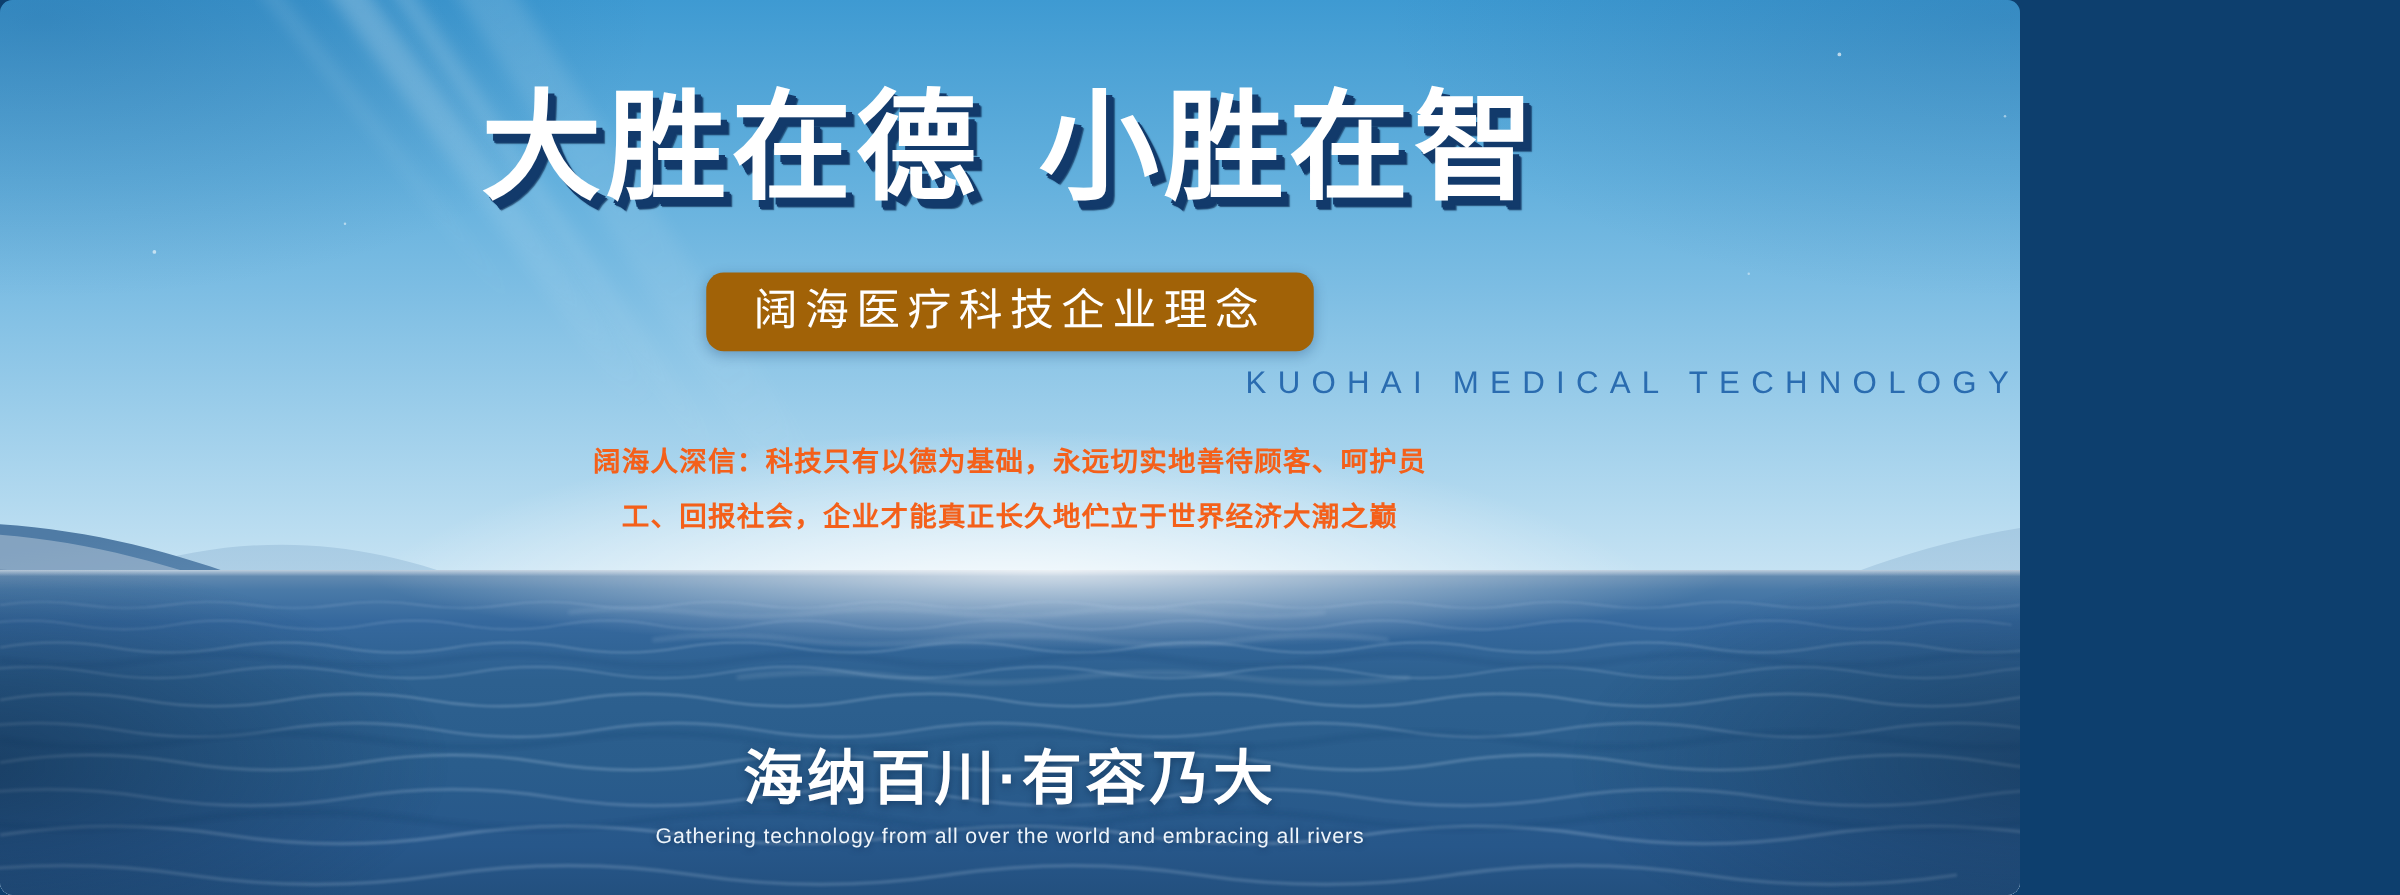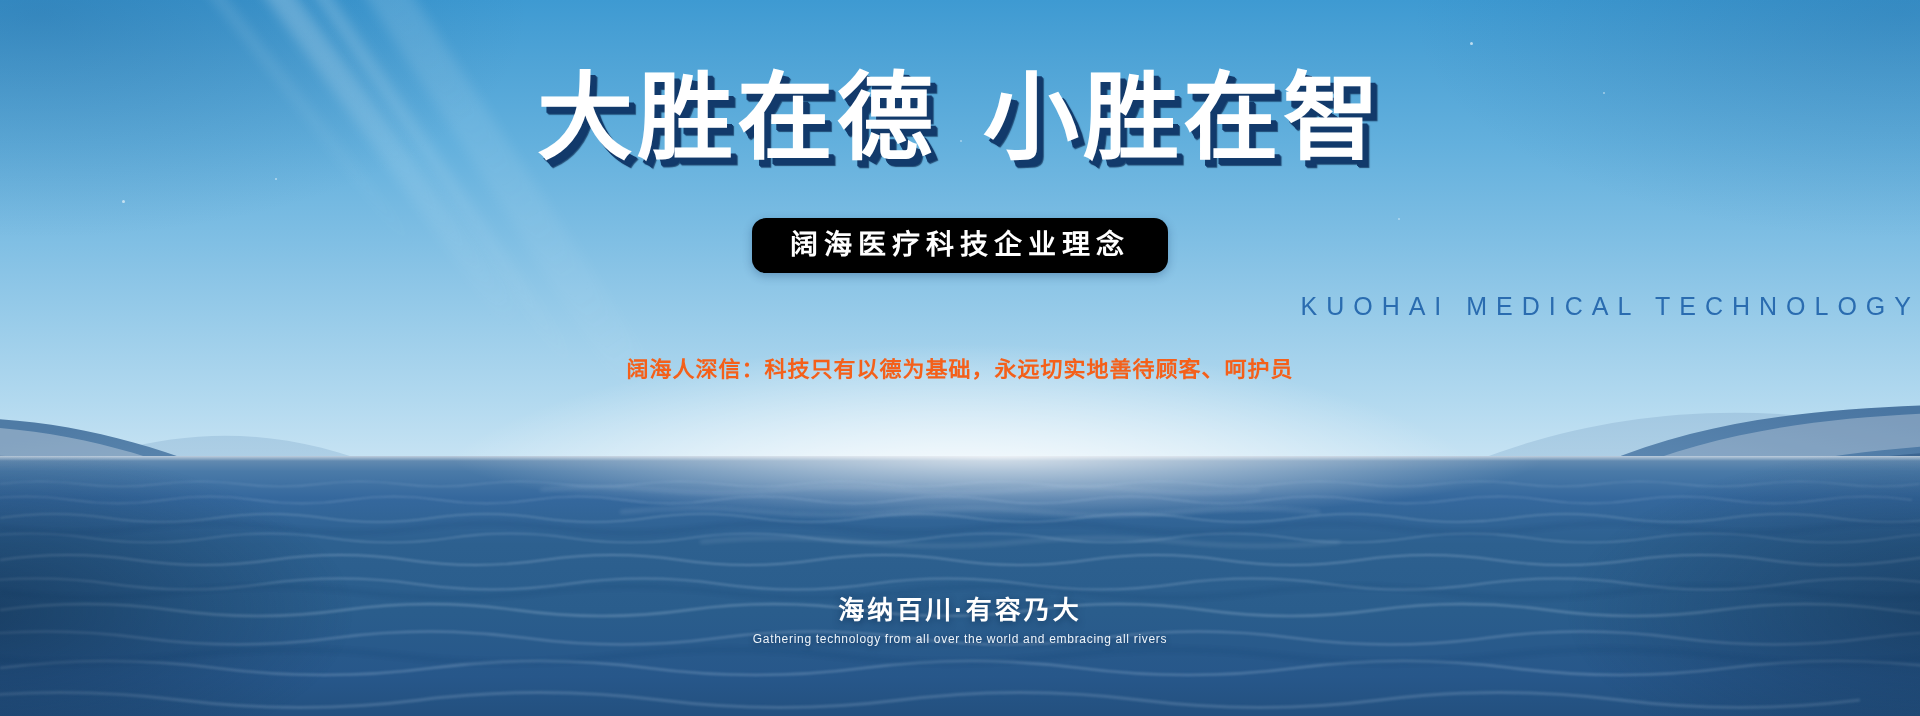--- a/index.html
+++ b/index.html
@@ -6,22 +6,23 @@
   * { margin:0; padding:0; box-sizing:border-box; }
   html, body {
     width:1920px; height:716px;
     overflow:hidden;
     background:#0d3f6e;
     font-family:"Liberation Sans", "DejaVu Sans", sans-serif;
   }
 
   .banner {
     position:relative;
-    width:1920px; height:716px;
+    width:1616px; height:716px;
     overflow:hidden;
+    border-radius:10px;
   }
 
   
   .sky {
     position:absolute; inset:0;
     background:
       radial-gradient(ellipse 900px 300px at 50% 74%, #ffffff 0%, rgba(255,255,255,0.85) 18%, rgba(232,244,250,0.0) 62%),
       linear-gradient(to bottom,
         #3e9ad2 0%,
         #4ea3d6 8%,
@@ -110,26 +111,26 @@
       5px 6px 0 #123a6b,
       6px 7px 0 #123a6b,
       7px 8px 1px rgba(10,40,80,.75);
     white-space:nowrap;
   }
   .headline .gap { display:inline-block; width:46px; }
 
   .badge-wrap { position:absolute; top:218px; left:0; right:0; text-align:center; }
   .badge {
     display:inline-block;
-    background:#000000;
+    background:#a16207;
     color:#ffffff;
     border-radius:14px;
     padding:10px 38px 12px;
-    font-size:28px;
-    font-weight:bold;
+    font-size:35px;
+    font-weight:normal;
     letter-spacing:6px;
     line-height:1.18;
     box-shadow:0 3px 10px rgba(10,45,95,.30);
   }
 
   .sub-en {
     position:absolute; top:292px; left:0; right:0;
     text-align:right;
     font-size:25px;
     letter-spacing:9px;
@@ -144,30 +145,30 @@
     color:#f4601a;
     font-size:22px;
     font-weight:bold;
     line-height:44px;
     letter-spacing:1px;
   }
   .para div { white-space:nowrap; }
 
   .foot { position:absolute; left:0; right:0; top:595px; text-align:center; }
   .foot-cn {
-    font-size:26px;
+    font-size:48px;
     font-weight:bold;
     color:#ffffff;
     letter-spacing:3px;
     text-shadow:0 2px 7px rgba(8,35,70,.55);
     line-height:1.2;
   }
   .foot-en {
     margin-top:6px;
-    font-size:12px;
+    font-size:17px;
     color:#eef5fb;
     letter-spacing:.7px;
     text-shadow:0 1px 5px rgba(8,35,70,.6);
   }
 </style>
 </head>
 <body>
 
 <div class="banner">
 
@@ -310,20 +311,21 @@
     </div>
 
     <div class="badge-wrap">
       <span class="badge">阔海医疗科技企业理念</span>
     </div>
 
     <div class="sub-en">KUOHAI MEDICAL TECHNOLOGY</div>
 
     <div class="para">
       <div>阔海人深信：科技只有以德为基础，永远切实地善待顾客、呵护员</div>
+      <div>工、回报社会，企业才能真正长久地伫立于世界经济大潮之巅</div>
     </div>
 
     <div class="foot">
       <div class="foot-cn">海纳百川·有容乃大</div>
       <div class="foot-en">Gathering technology from all over the world and embracing all rivers</div>
     </div>
 
   </div>
 </div>
 

